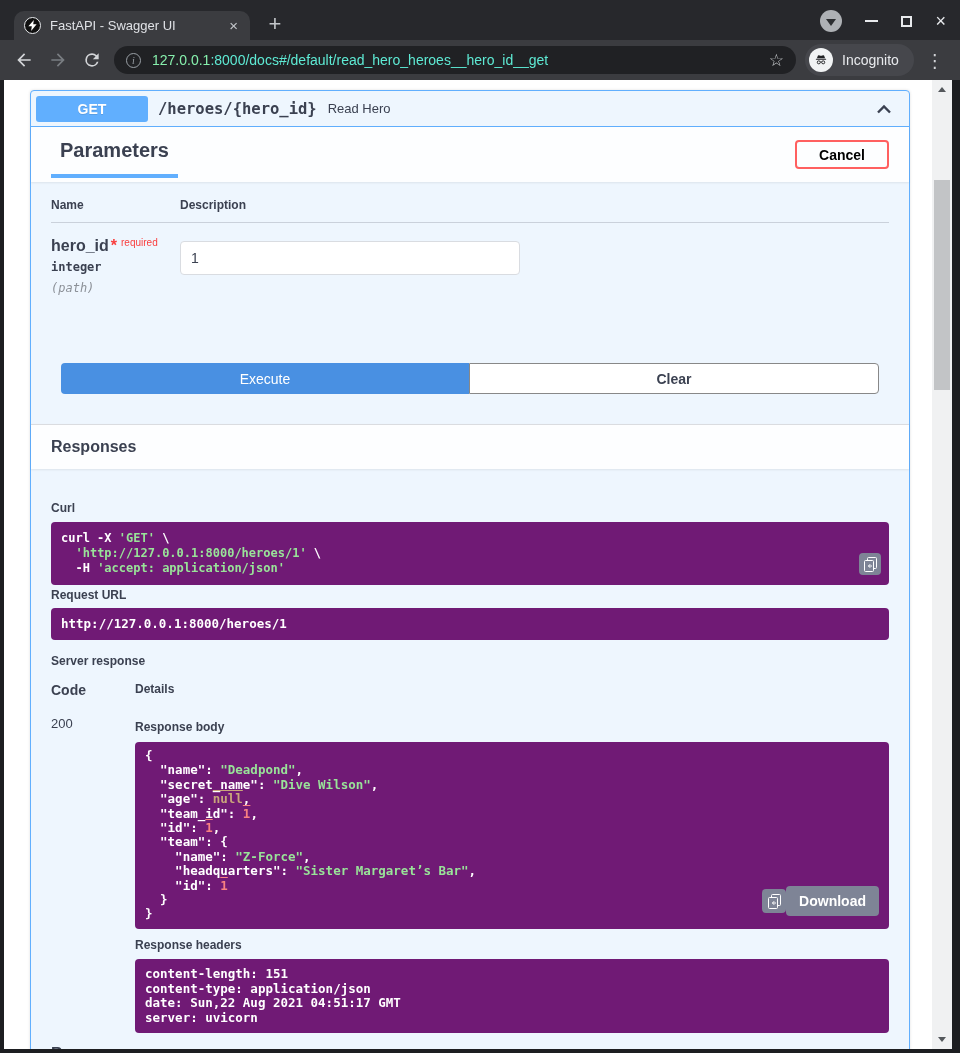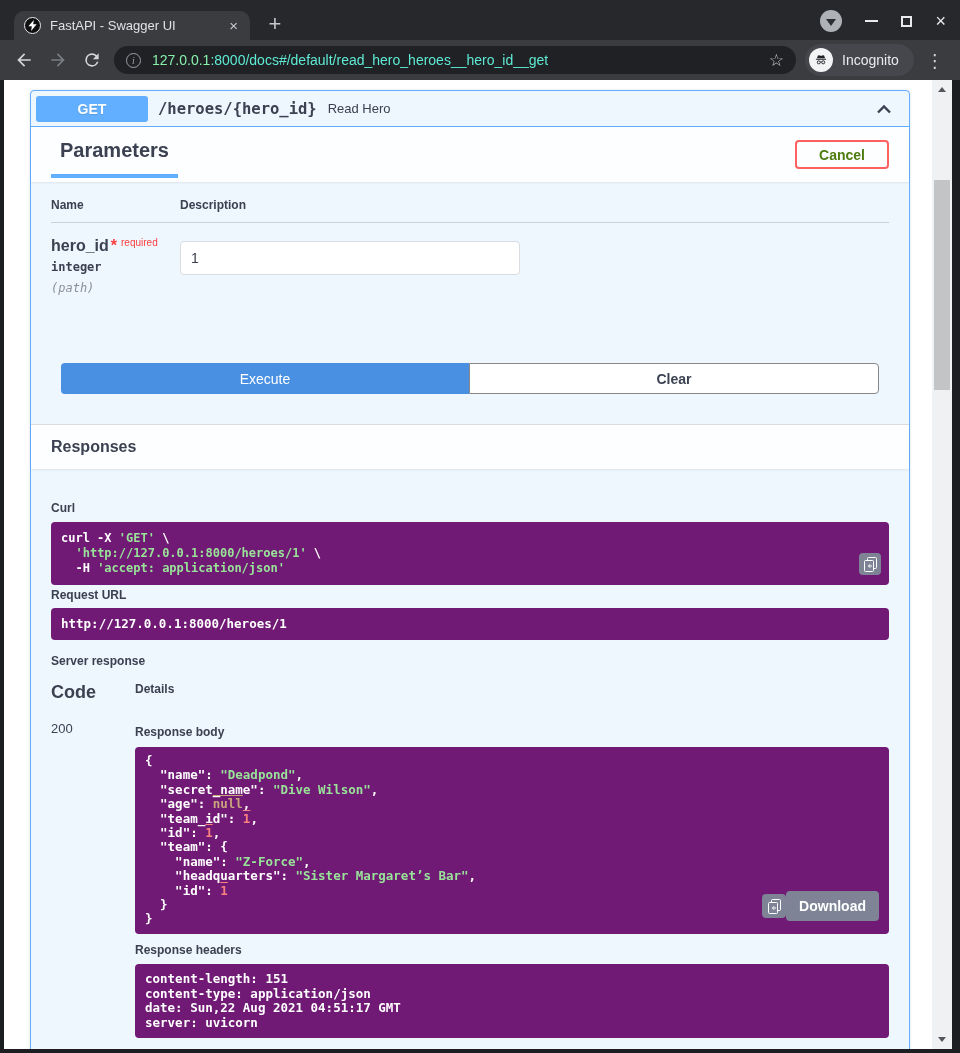--- a/index.html
+++ b/index.html
@@ -58,21 +58,21 @@
   .method-badge { background:#61affe; color:#fff; font-weight:bold; font-size:14px; width:112px; height:26px;
                   line-height:26px; text-align:center; border-radius:3px; text-shadow:0 1px 0 rgba(0,0,0,.1); }
   .op-path { font-family:"DejaVu Sans Mono",monospace; font-weight:bold; font-size:15.5px; margin-left:10px; }
   .op-desc { font-size:13px; margin-left:11px; }
   .chevron { margin-left:auto; display:flex; }
 
   .section-header { background:rgba(255,255,255,.85); padding:0 20px; height:55px; display:flex;
                     align-items:flex-end; box-shadow:0 1px 2px rgba(0,0,0,.08); }
   .tab-item { font-size:20px; font-weight:bold; padding:0 9px 12px; border-bottom:4px solid #61affe; margin-bottom:4px; }
   .cancel-btn { margin-left:auto; margin-bottom:13px; width:94px; height:29px; border:2px solid #ff6060;
-                border-radius:4px; color:#4d7c0f; font-weight:bold; font-size:14px; background:transparent;
+                border-radius:4px; color:#000000; font-weight:bold; font-size:14px; background:transparent;
                 font-family:"Liberation Sans",sans-serif; }
 
   .params-area { padding:16px 20px 0; }
   .params-head { display:flex; border-bottom:1px solid rgba(59,65,81,.2); padding-bottom:10px; }
   .colhead { font-size:12px; font-weight:bold; }
   .col-name { width:129px; }
   .param-row { display:flex; padding-top:14px; height:118px; }
   .p-name { font-size:16px; font-weight:bold; }
   .p-star { color:#f93e3e; margin-left:2px; }
   .p-req  { color:#f93e3e; font-size:10px; font-weight:normal; position:relative; top:-5px; margin-left:4px; }
@@ -100,21 +100,21 @@
   .tok-s { color:#99e399; }
   .tok-n { color:#f98181; text-decoration:overline; }
   .tok-k { color:#c9a57b; text-decoration:overline; }
   .copy-btn { position:absolute; right:8px; bottom:10px; width:22px; height:22px; background:#7e8496;
               border:none; border-radius:4px; display:flex; align-items:center; justify-content:center; }
   .lbl-requrl { margin:3px 0 6px; }
   .requrl-block { height:32px; padding:9px 10px; font-size:12.5px; font-weight:bold; line-height:14px; }
   .lbl-server { margin-top:14px; }
   .table-head { display:flex; margin-top:14px; }
   .code-col { width:84px; }
-  .code-h { font-size:18px; font-weight:bold; }
+  .code-h { font-size:14px; font-weight:bold; }
   .resp-row { display:flex; margin-top:18px; }
   .status-code { font-size:13px; width:84px; }
   .details-col { flex:1; min-width:0; }
   .lbl-respbody { margin:4px 0 8px; }
   .json-block { padding:7px 10px; font-size:12.5px; font-weight:bold; line-height:14.4px; height:187px; }
   .json-copy { position:absolute; right:103px; bottom:16px; width:24px; height:24px; background:#7e8496;
                border:none; border-radius:4px; display:flex; align-items:center; justify-content:center; }
   .download-btn { position:absolute; right:10px; bottom:13px; background:#7e8496; border:none; border-radius:4px;
                   color:#fff; font-weight:bold; font-size:14px; padding:7px 13px; font-family:"Liberation Sans",sans-serif; }
   .lbl-resphead { margin:9px 0 7px; }

